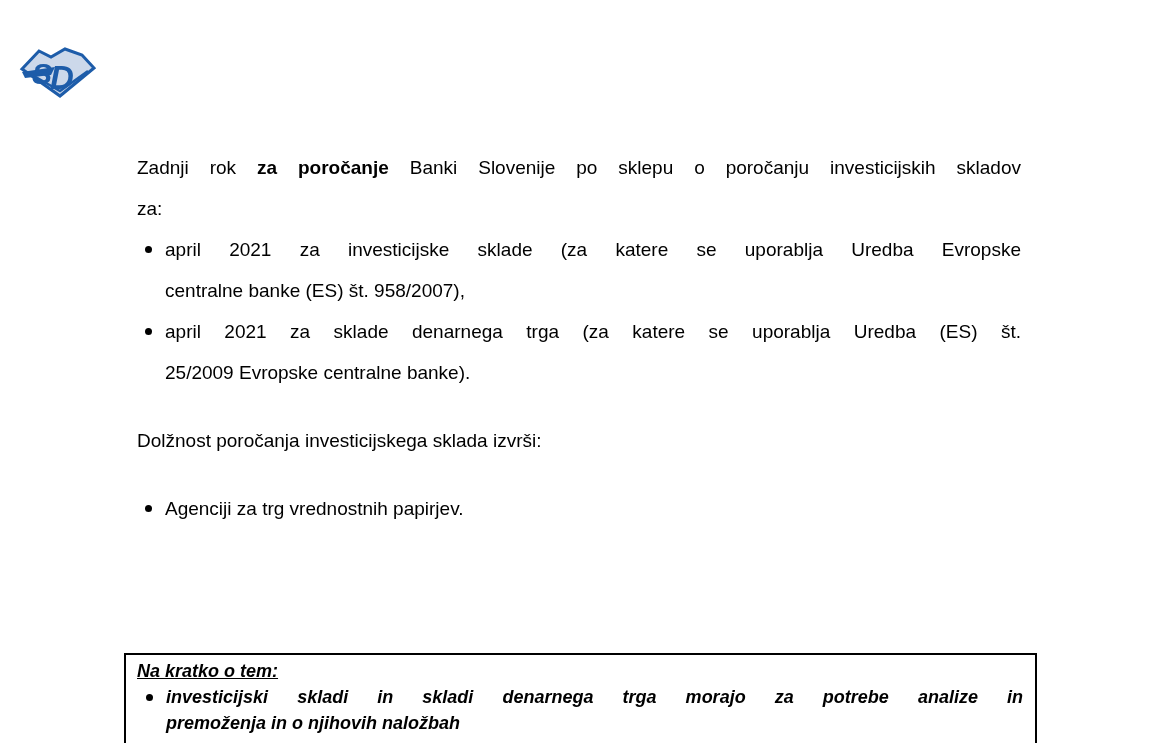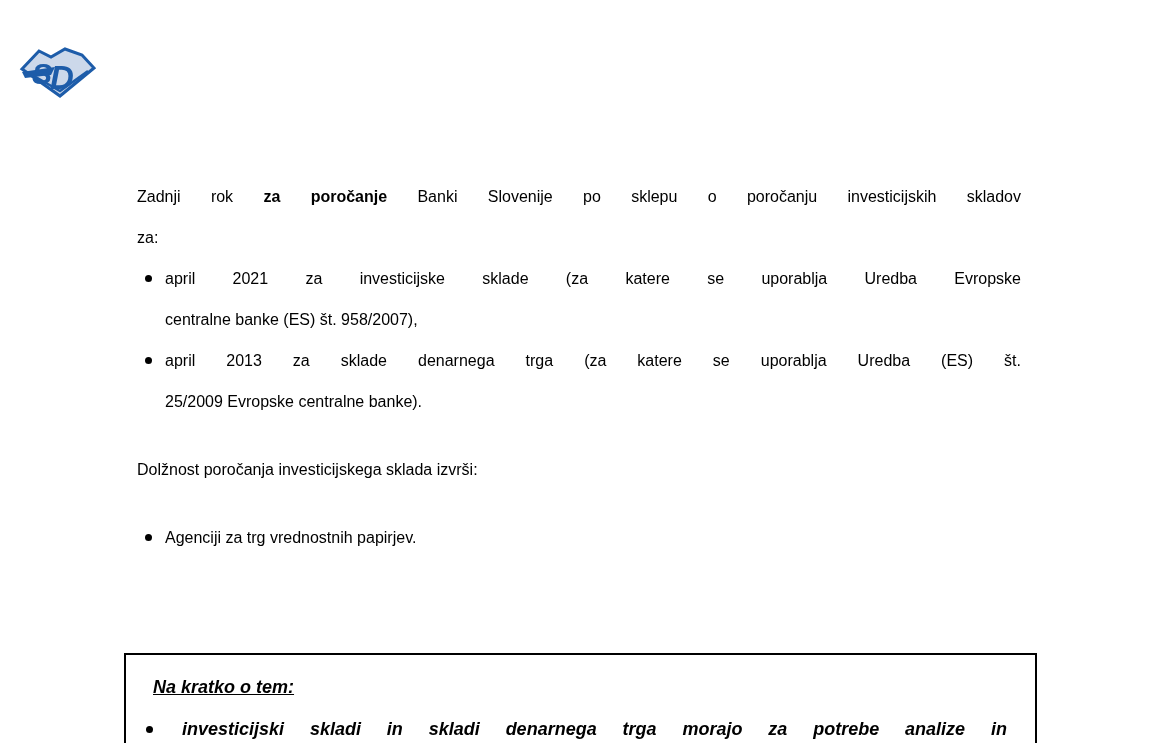--- a/index.html
+++ b/index.html
@@ -6,43 +6,43 @@
   body {
     width: 1157px; height: 743px; overflow: hidden;
     background: #ffffff; color: #000;
     font-family: "Liberation Sans", "DejaVu Sans", sans-serif;
   }
   .page { position: relative; width: 1157px; height: 743px; background: #fff; }
 
   .logo { position: absolute; left: 19px; top: 46px; width: 78px; height: 52px; }
 
   .doc {
-    position: absolute; left: 137px; top: 176px; width: 884px;
-    font-size: 16px;
+    position: absolute; left: 137px; top: 147px; width: 884px;
+    font-size: 19px;
   }
   .line { margin: 0; height: 41px; line-height: 41px; text-align: left; white-space: normal; }
   .just { text-align: justify; text-align-last: justify; }
   .b { font-weight: bold; }
 
   .bullet { position: relative; padding-left: 28px; }
   .dot {
     position: absolute; left: 8px; top: 17px;
     width: 7px; height: 7px; border-radius: 50%; background: #000;
   }
 
   .gap { height: 27px; }
 
   .summary-box {
     position: absolute; left: 124px; top: 653px;
     width: 886px; height: 140px;
     border: 2px solid #000;
     padding: 3px 12px 0 11px;
     font-size: 18px; font-style: italic; font-weight: bold;
   }
-  .box-line { margin: 16px; height: 26px; line-height: 26px; text-align: left; }
+  .box-line { margin: 0; height: 26px; line-height: 26px; text-align: left; }
   .box-title { text-decoration: underline; }
   .box-bullet { position: relative; padding-left: 29px; }
   .box-bullet .dot { left: 9px; top: 10px; width: 7px; height: 7px; }
 </style>
 </head>
 <body>
 
 <div class="page">
 
   <div class="logo">
@@ -61,21 +61,21 @@
     <p class="line">za:</p>
 
     <div class="bullet">
       <span class="dot"></span>
       <p class="line just">april 2021 za investicijske sklade (za katere se uporablja Uredba Evropske</p>
       <p class="line">centralne banke (ES) št. 958/2007),</p>
     </div>
 
     <div class="bullet">
       <span class="dot"></span>
-      <p class="line just">april 2013 za sklade denarnega trga (za katere se uporablja Uredba (ES) št.</p>
+      <p class="line just">april 2021 za sklade denarnega trga (za katere se uporablja Uredba (ES) št.</p>
       <p class="line">25/2009 Evropske centralne banke).</p>
     </div>
 
     <div class="gap"></div>
 
     <p class="line">Dolžnost poročanja investicijskega sklada izvrši:</p>
 
     <div class="gap"></div>
 
     <div class="bullet">

